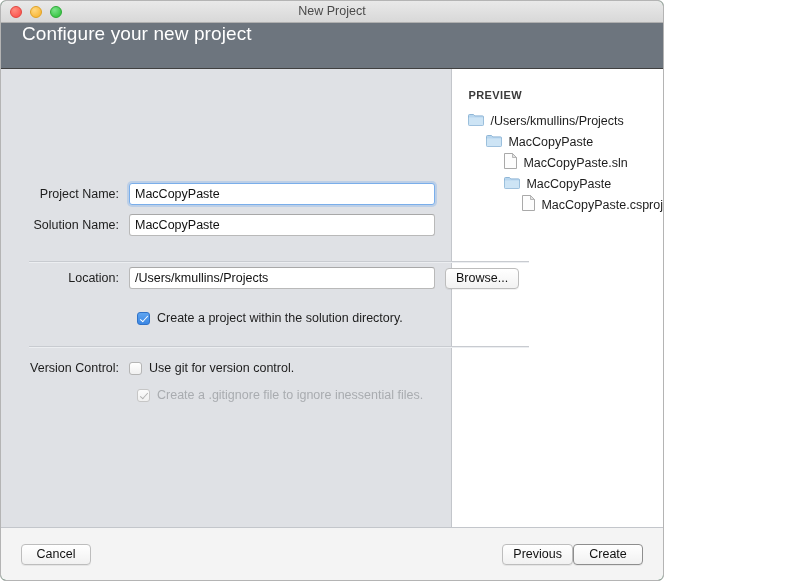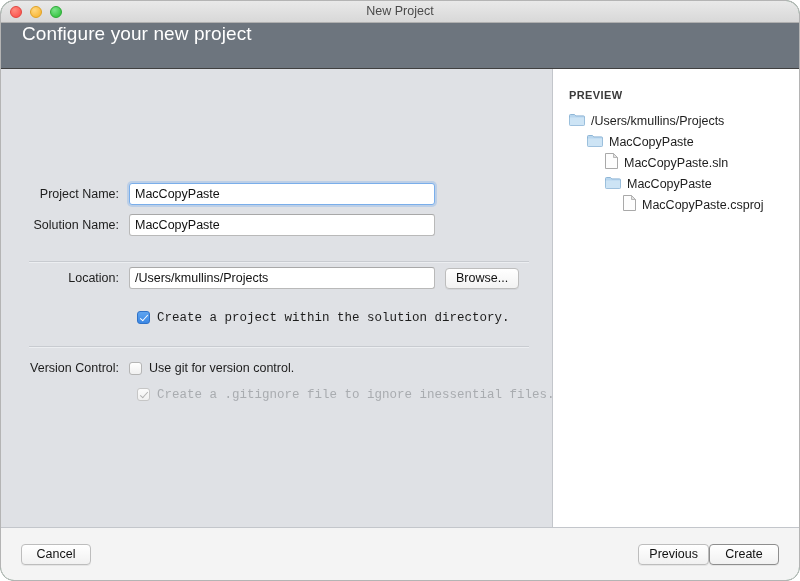--- a/index.html
+++ b/index.html
@@ -10,25 +10,25 @@
   body {
     width: 800px;
     height: 581px;
     font-family: "Liberation Sans", sans-serif;
     -webkit-font-smoothing: antialiased;
     overflow: hidden;
   }
 
   .window {
     position: relative;
-    width: 800px;
+    width: 664px;
     height: 581px;
     box-sizing: border-box;
     border: 1px solid #b4b4b4;
-    border-radius: 14px;
+    border-radius: 6px;
     overflow: hidden;
     background: #14532d;
   }
 
   
   .titlebar {
     position: relative;
     height: 22px;
     background: linear-gradient(to bottom, #e9e9e9 0%, #d8d8d8 100%);
     border-bottom: 1px solid #b0b0b0;
@@ -154,22 +154,21 @@
     width: 500px;
     height: 1px;
     background: #c8cbd0;
     border-bottom: 1px solid #eceef1;
   }
 
   
   .check-row {
     position: absolute;
     display: flex;
-    align-items: flex-start;
-    font-family: Liberation Mono, monospace;
+    align-items: flex-end;
   }
   .cbox {
     width: 13px;
     height: 13px;
     box-sizing: border-box;
     border-radius: 3px;
     border: 1px solid #b5b5b5;
     background: linear-gradient(to bottom, #ffffff, #f0f0f0);
     display: inline-block;
     position: relative;

